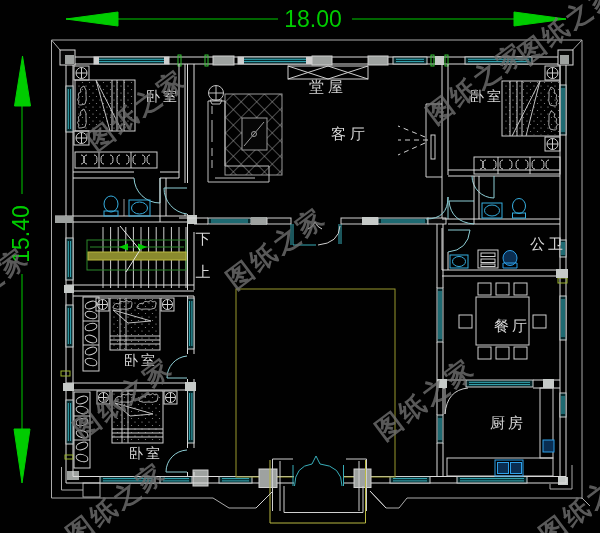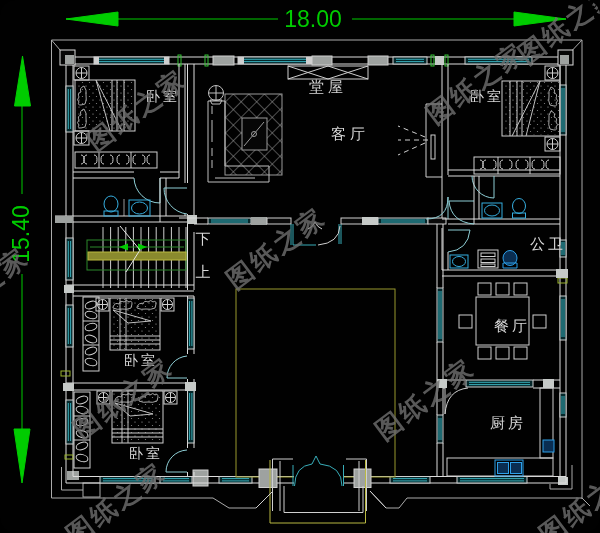--- a/index.html
+++ b/index.html
@@ -1,16 +1,16 @@
 <!DOCTYPE html>
 <html><head>
 <meta charset="utf-8">
 <style>
   html,body{margin:0;padding:0;background:#000;}
-  #cv{width:600px;height:533px;position:relative;background:#010101;overflow:hidden;border-radius:15px;}
+  #cv{width:600px;height:533px;position:relative;background:#010101;overflow:hidden;}
   svg{display:block;}
   text{font-family:"Liberation Sans",sans-serif;}
 </style>
 </head>
 <body>
 <div id="cv">
 <svg width="600" height="533" viewBox="0 0 600 533">
 <defs>
 <pattern id="xhatch" width="11" height="11" patternUnits="userSpaceOnUse" patternTransform="rotate(45)">
   <path d="M0,0H11M0,0V11" stroke="#9d9d9d" stroke-width="1" fill="none"></path>

